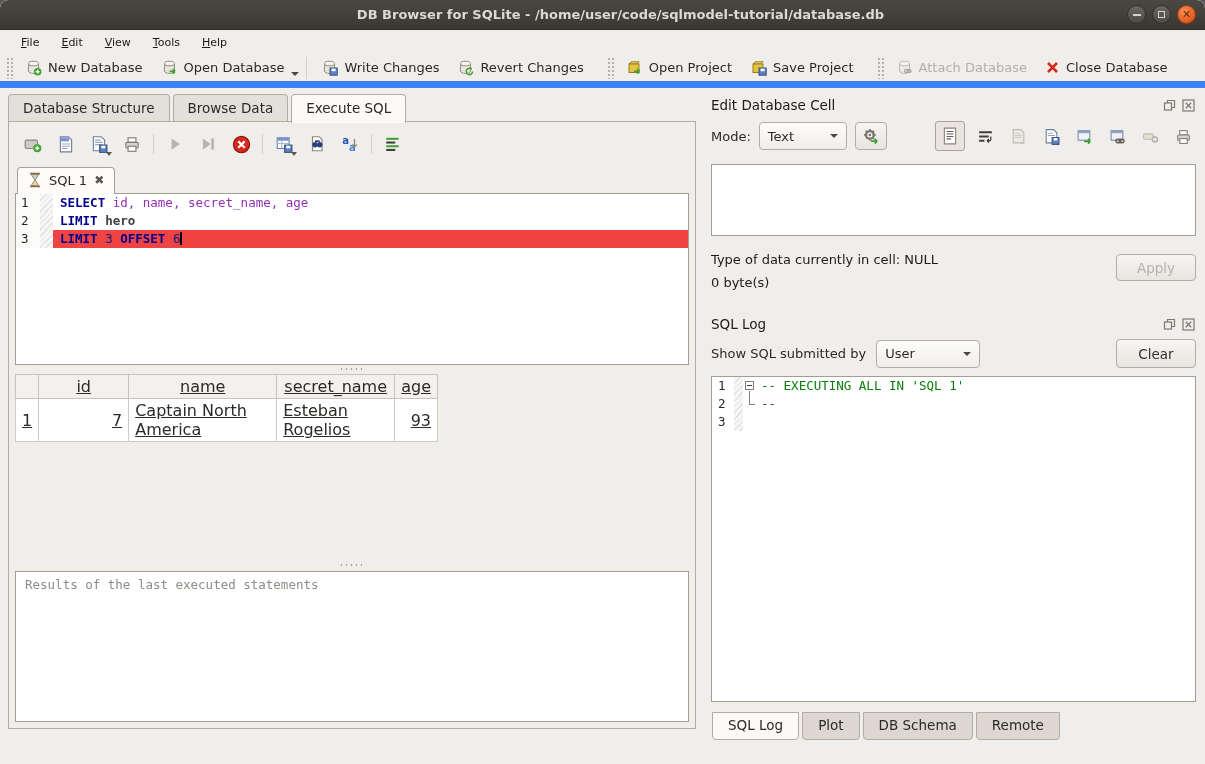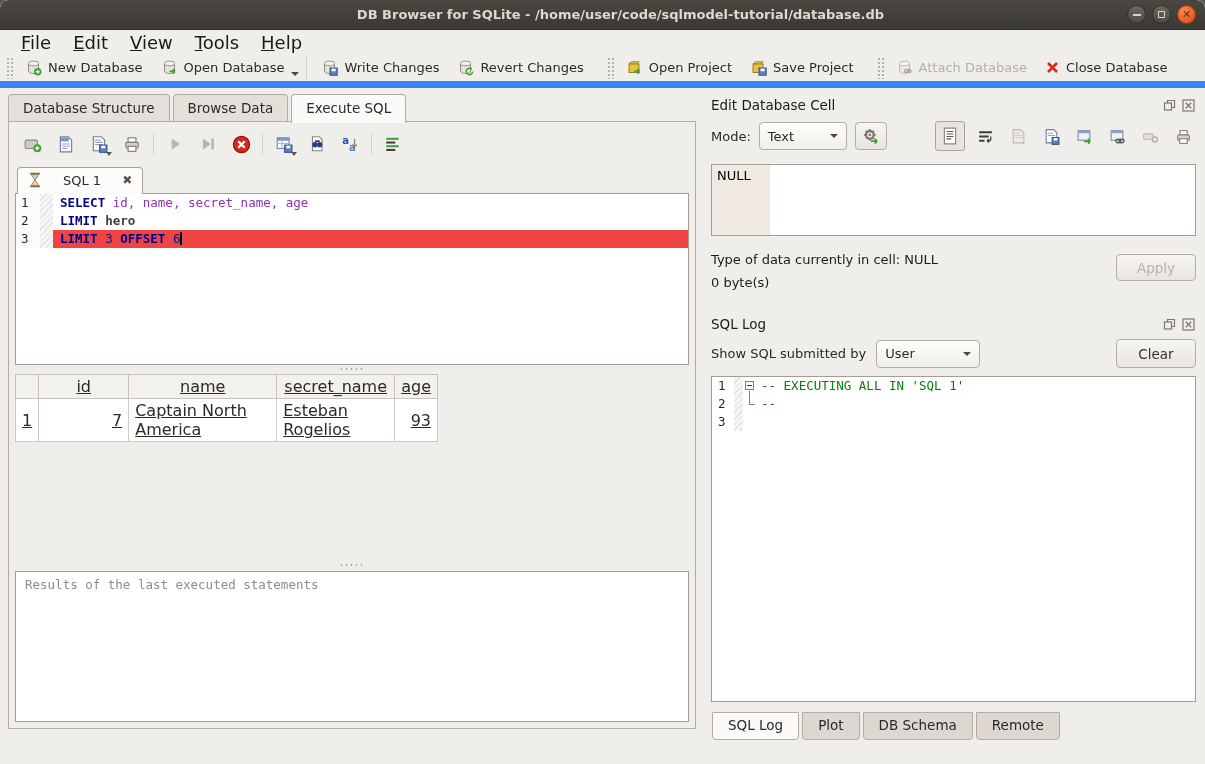--- a/index.html
+++ b/index.html
@@ -16,21 +16,21 @@
   .win-btn { width:19px; height:19px; border-radius:50%; display:flex; align-items:center; justify-content:center;
              background:linear-gradient(#6b6必861,#4c4943); background:linear-gradient(#6b6861,#4c4943);
              border:1px solid #32302b; color:#d6d2ca; }
   .win-btn.close { background:radial-gradient(circle at 35% 30%, #f58d53, #e35a1f 70%); border-color:#9c3a10; color:#6e2a08; }
   .glyph-min { width:8px; height:2px; background:#d6d2ca; }
   .glyph-max { width:7px; height:7px; border:1.5px solid #d6d2ca; }
   .glyph-x { font-size:11px; font-weight:bold; line-height:1; }
 
   
   .menubar { height:24px; display:flex; align-items:center; padding-left:10px; }
-  .menu-item { display:inline-block; padding:2px 11px; font-size:18px; color:#1c1a17; }
+  .menu-item { display:inline-block; padding:2px 11px; font-size:11px; color:#1c1a17; }
   .menu-item::first-letter { text-decoration:underline; }
 
   
   .toolbar { height:34px; display:flex; align-items:center; border-bottom:7px solid #3b82f6; padding-left:3px; }
   .tb-handle { width:7px; height:22px; margin:0 3px;
                background-image:radial-gradient(#b7b2a9 1px, transparent 1.2px); background-size:4px 4px; }
   .tb-btn { display:flex; align-items:center; gap:6px; padding:4px 9px; white-space:nowrap; border-radius:3px; }
   .tb-btn.disabled { color:#b5b0a7; }
   .tb-sep { width:1px; height:22px; background:#d3cec6; margin:0 5px; }
   .tb-caret { width:0; height:0; border-left:4px solid transparent; border-right:4px solid transparent;
@@ -51,21 +51,21 @@
 
   
   .sql-toolbar { height:36px; display:flex; align-items:center; gap:9px; padding-left:6px; flex:none; }
   .icon-btn { width:24px; height:24px; display:flex; align-items:center; justify-content:center; border-radius:3px; position:relative; }
   .v-sep { width:1px; height:20px; background:#d3cec6; }
   .mini-caret { position:absolute; bottom:0px; right:-1px; width:0; height:0;
                 border-left:3.5px solid transparent; border-right:3.5px solid transparent; border-top:4px solid #5a564e; }
 
   
   .sqltab-row { height:31px; display:flex; align-items:flex-end; padding-left:2px; flex:none; }
-  .sqltab { display:flex; align-items:center; gap:21px; background:#fcfbfa; border:1px solid #a8a198;
+  .sqltab { display:flex; align-items:center; gap:7px; background:#fcfbfa; border:1px solid #a8a198;
             border-bottom:none; border-radius:4px 4px 0 0; padding:4px 10px 6px; margin-bottom:-1px; z-index:2; }
   .sqltab-close { font-size:12px; color:#5a564e; font-weight:bold; }
 
   
   .editor { border:1px solid #a49d94; background:#fff; height:172px; font-family:"DejaVu Sans Mono", monospace;
             font-size:12.5px; overflow:hidden; flex:none; }
   .ed-row { display:flex; height:18px; line-height:18px; }
   .ed-num { width:24px; padding-left:5px; color:#262626; background:#fbfbfa; flex:none; }
   .ed-hatch { width:13px; flex:none; background:repeating-linear-gradient(135deg,#e3e3e3 0 1px,#f6f6f5 1px 4px); }
   .ed-code { flex:1; padding-left:7px; white-space:pre; }
@@ -538,21 +538,20 @@
             <svg width="17" height="17" viewBox="0 0 16 16">
                 <rect x="4.5" y="2.5" width="7" height="4" fill="#fff" stroke="#807b72"></rect>
                 <rect x="2.5" y="6.5" width="11" height="5" rx="1" fill="#d8d4cd" stroke="#807b72"></rect>
                 <rect x="4.5" y="10" width="7" height="4.5" fill="#fff" stroke="#807b72"></rect>
               </svg>
           </div>
         </div>
       </div>
 
       <div class="cell-editor">
-        <div class="cell-gutter">NULL</div>
         <div class="cell-area"></div>
       </div>
 
       <div class="info-row">
         <div class="info-line">Type of data currently in cell: NULL</div>
         <div class="info-line">0 byte(s)</div>
         <div class="btn apply-btn">Apply</div>
       </div>
 
       <div class="dock-title" style="margin-top:10px;">

